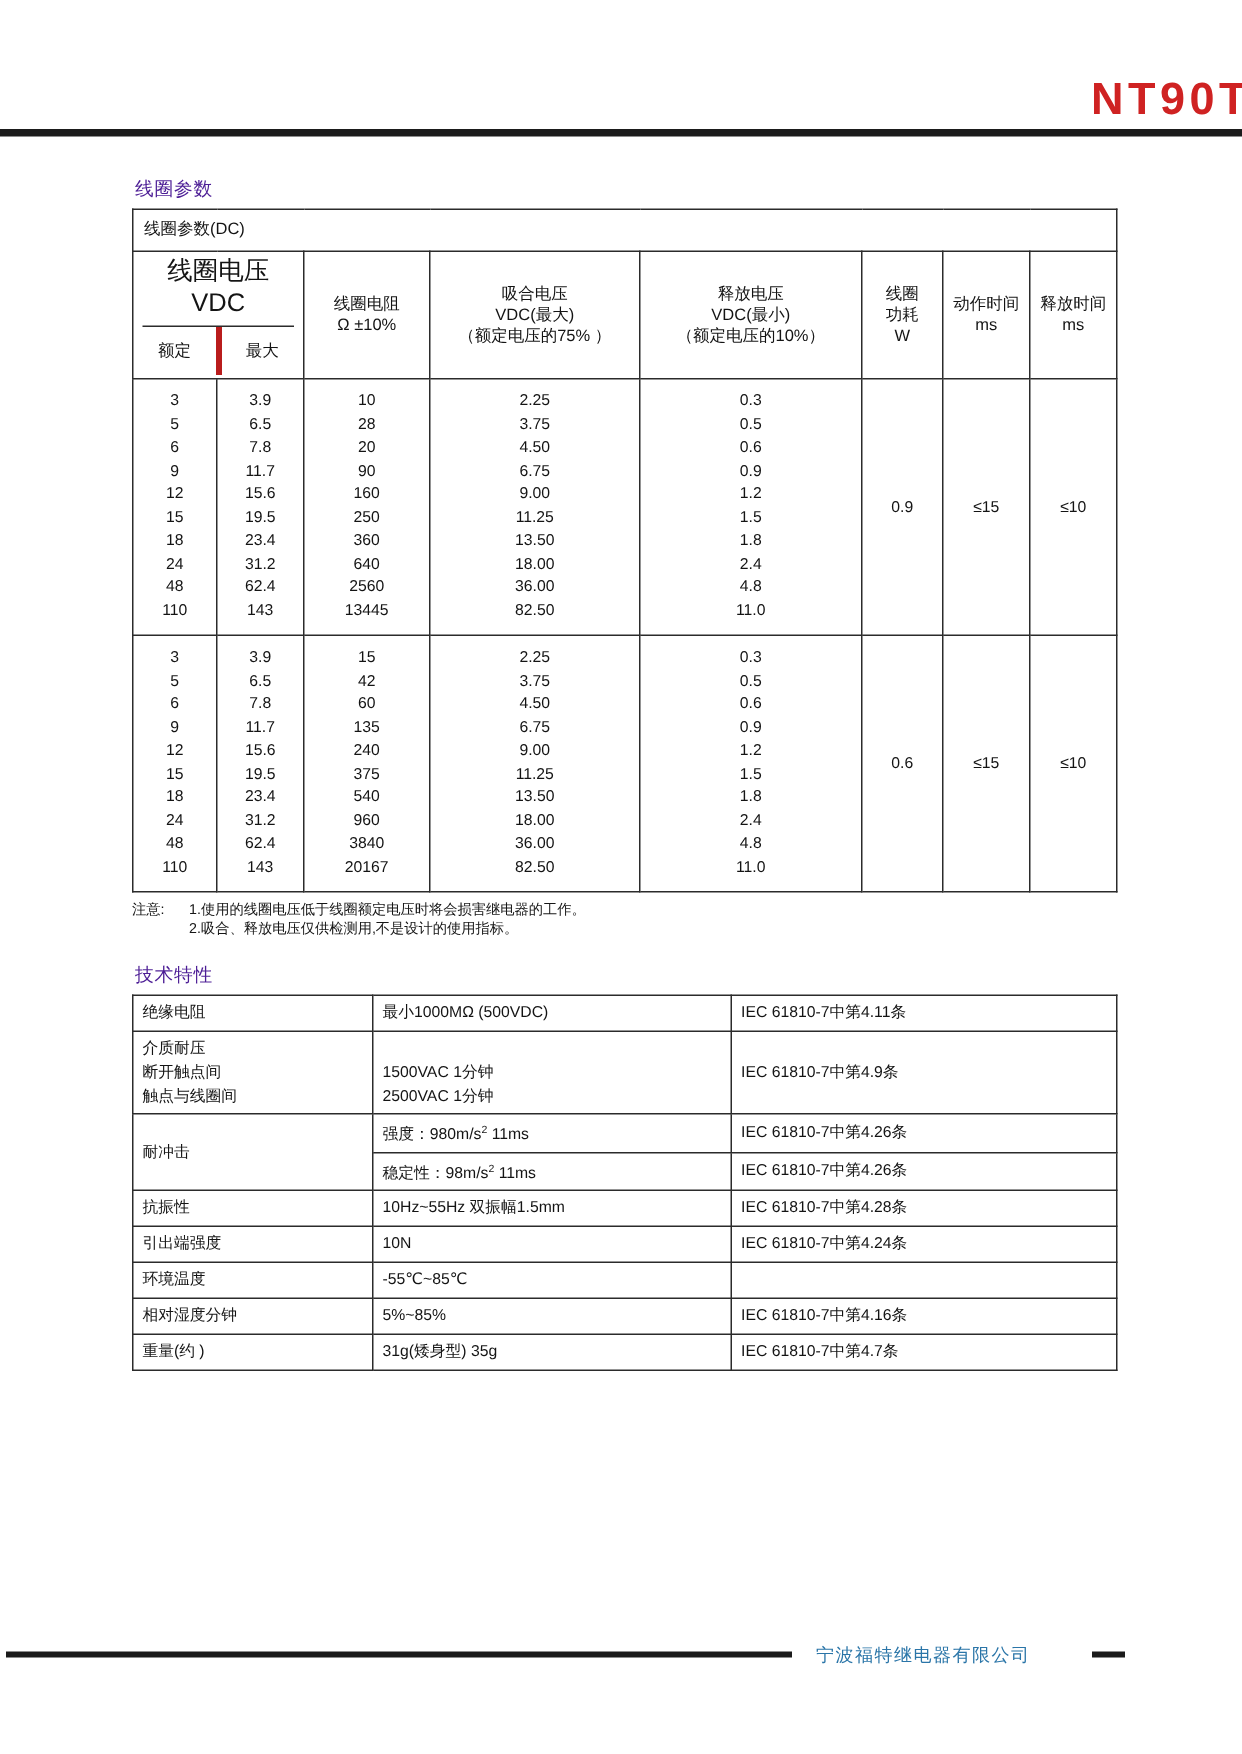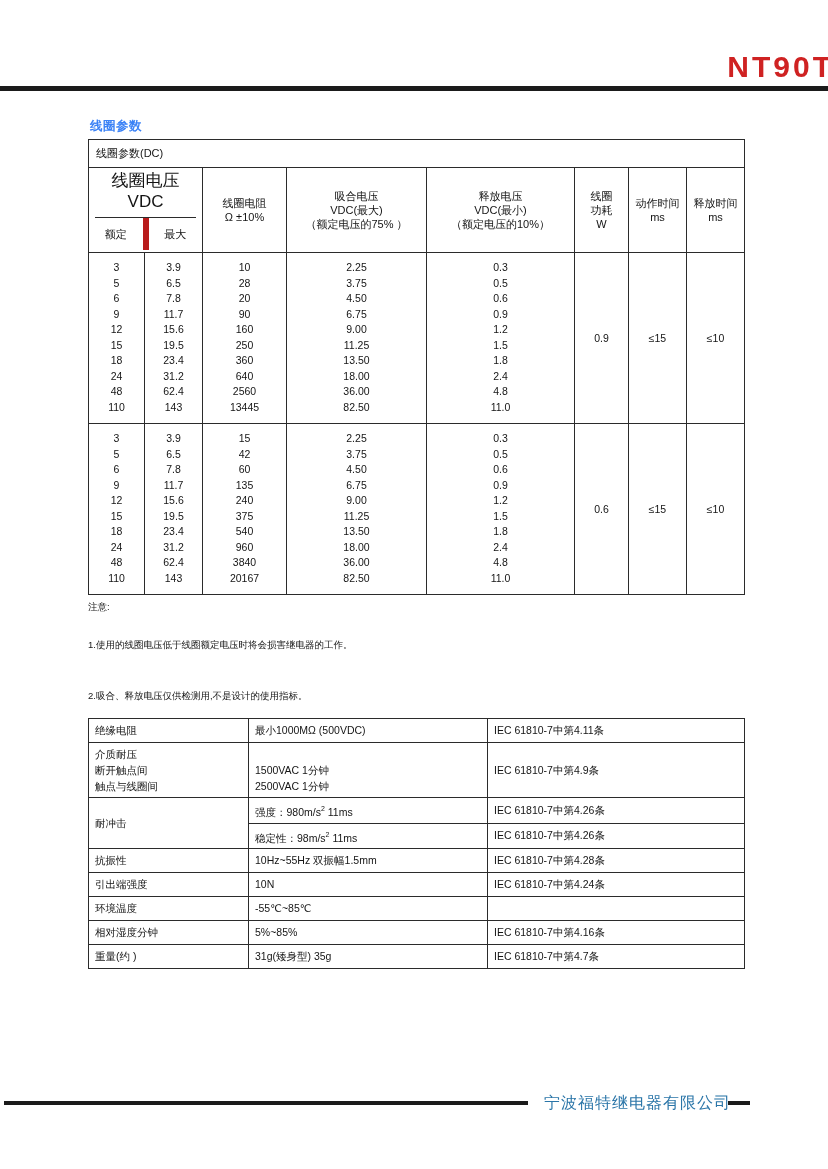--- a/index.html
+++ b/index.html
@@ -47,22 +47,22 @@
   
   .content {
     position: absolute;
     left: 88px;
     top: 118px;
     width: 656px;
   }
 
   .section-heading {
     font-size: 12.5px;
-    font-weight: bold;
-    color: #3b82f6;
+    font-weight: normal;
+    color: #4c1d95;
     margin: 0 0 4px 2px;
     letter-spacing: 0.5px;
   }
 
   table {
     border-collapse: collapse;
     width: 656px;
     table-layout: fixed;
   }
   table td, table th {
@@ -111,21 +111,21 @@
     display: flex;
   }
   .coil-volt-head .cv-bottom span {
     flex: 1 1 50%;
     display: flex;
     align-items: center;
     justify-content: center;
     font-size: 11px;
   }
   .coil-volt-head .cv-bottom span:first-child {
-    border-right: 6px solid #b91c1c;
+    border-right: 4px solid #b91c1c;
   }
 
   .coil-table td.datacell {
     padding: 0;
     vertical-align: top;
   }
   .stack {
     display: flex;
     flex-direction: column;
     padding: 7px 0 8px 0;
@@ -142,21 +142,20 @@
 
   
   .notes {
     margin-top: 5px;
     font-size: 9.5px;
     line-height: 13px;
     color: #161616;
   }
   .notes .note-row {
     display: flex;
-    flex-direction: column;
   }
   .notes .note-label {
     width: 38px;
     flex: 0 0 38px;
   }
   .notes .note-spacer {
     width: 38px;
     flex: 0 0 38px;
   }
 
@@ -187,21 +186,21 @@
     left: 4px;
     top: 7px;
     width: 524px;
     height: 4px;
     background: #1b1b1b;
   }
   .footer-company {
     position: absolute;
     left: 544px;
     top: 0;
-    font-size: 16px;
+    font-size: 12px;
     color: #2a75a8;
     letter-spacing: 1px;
     line-height: 18px;
   }
   .footer-bar-short {
     position: absolute;
     left: 728px;
     top: 7px;
     width: 22px;
     height: 4px;
@@ -439,20 +438,21 @@
       <span class="note-label">注意:</span>
       <span>1.使用的线圈电压低于线圈额定电压时将会损害继电器的工作。</span>
     </div>
     <div class="note-row">
       <span class="note-spacer"></span>
       <span>2.吸合、释放电压仅供检测用,不是设计的使用指标。</span>
     </div>
   </div>
 
   <div class="tech-wrap">
+    <div class="section-heading">技术特性</div>
     <table class="tech-table">
       <colgroup>
         <col style="width:160px">
           <col style="width:239px">
           <col style="width:257px">
       </colgroup>
       <tbody>
         <tr>
           <td>绝缘电阻</td>
           <td>最小1000MΩ (500VDC)</td>

